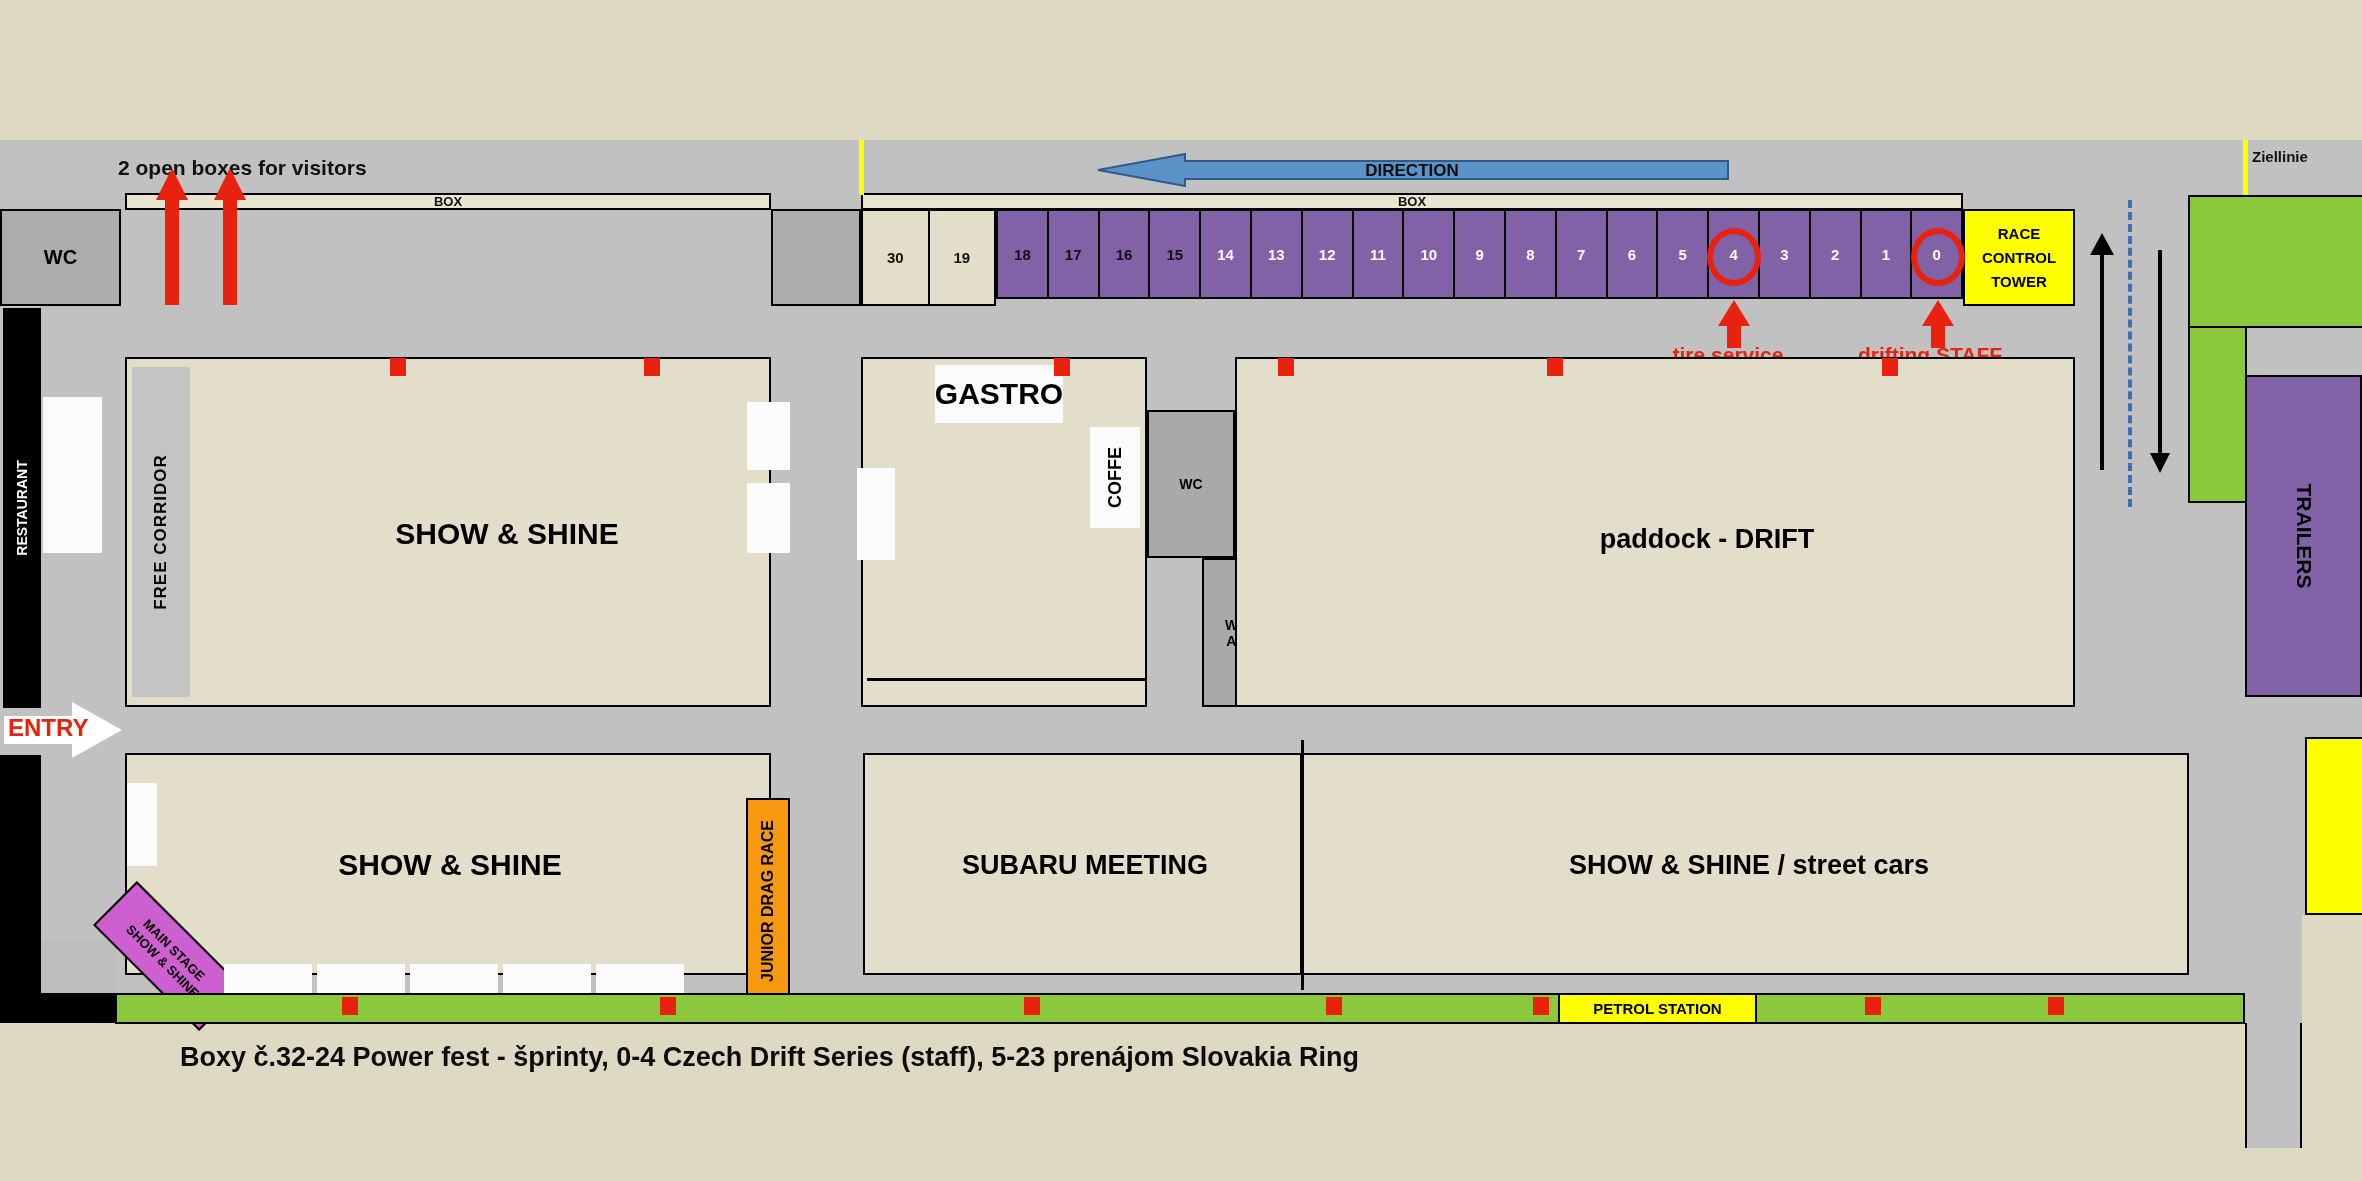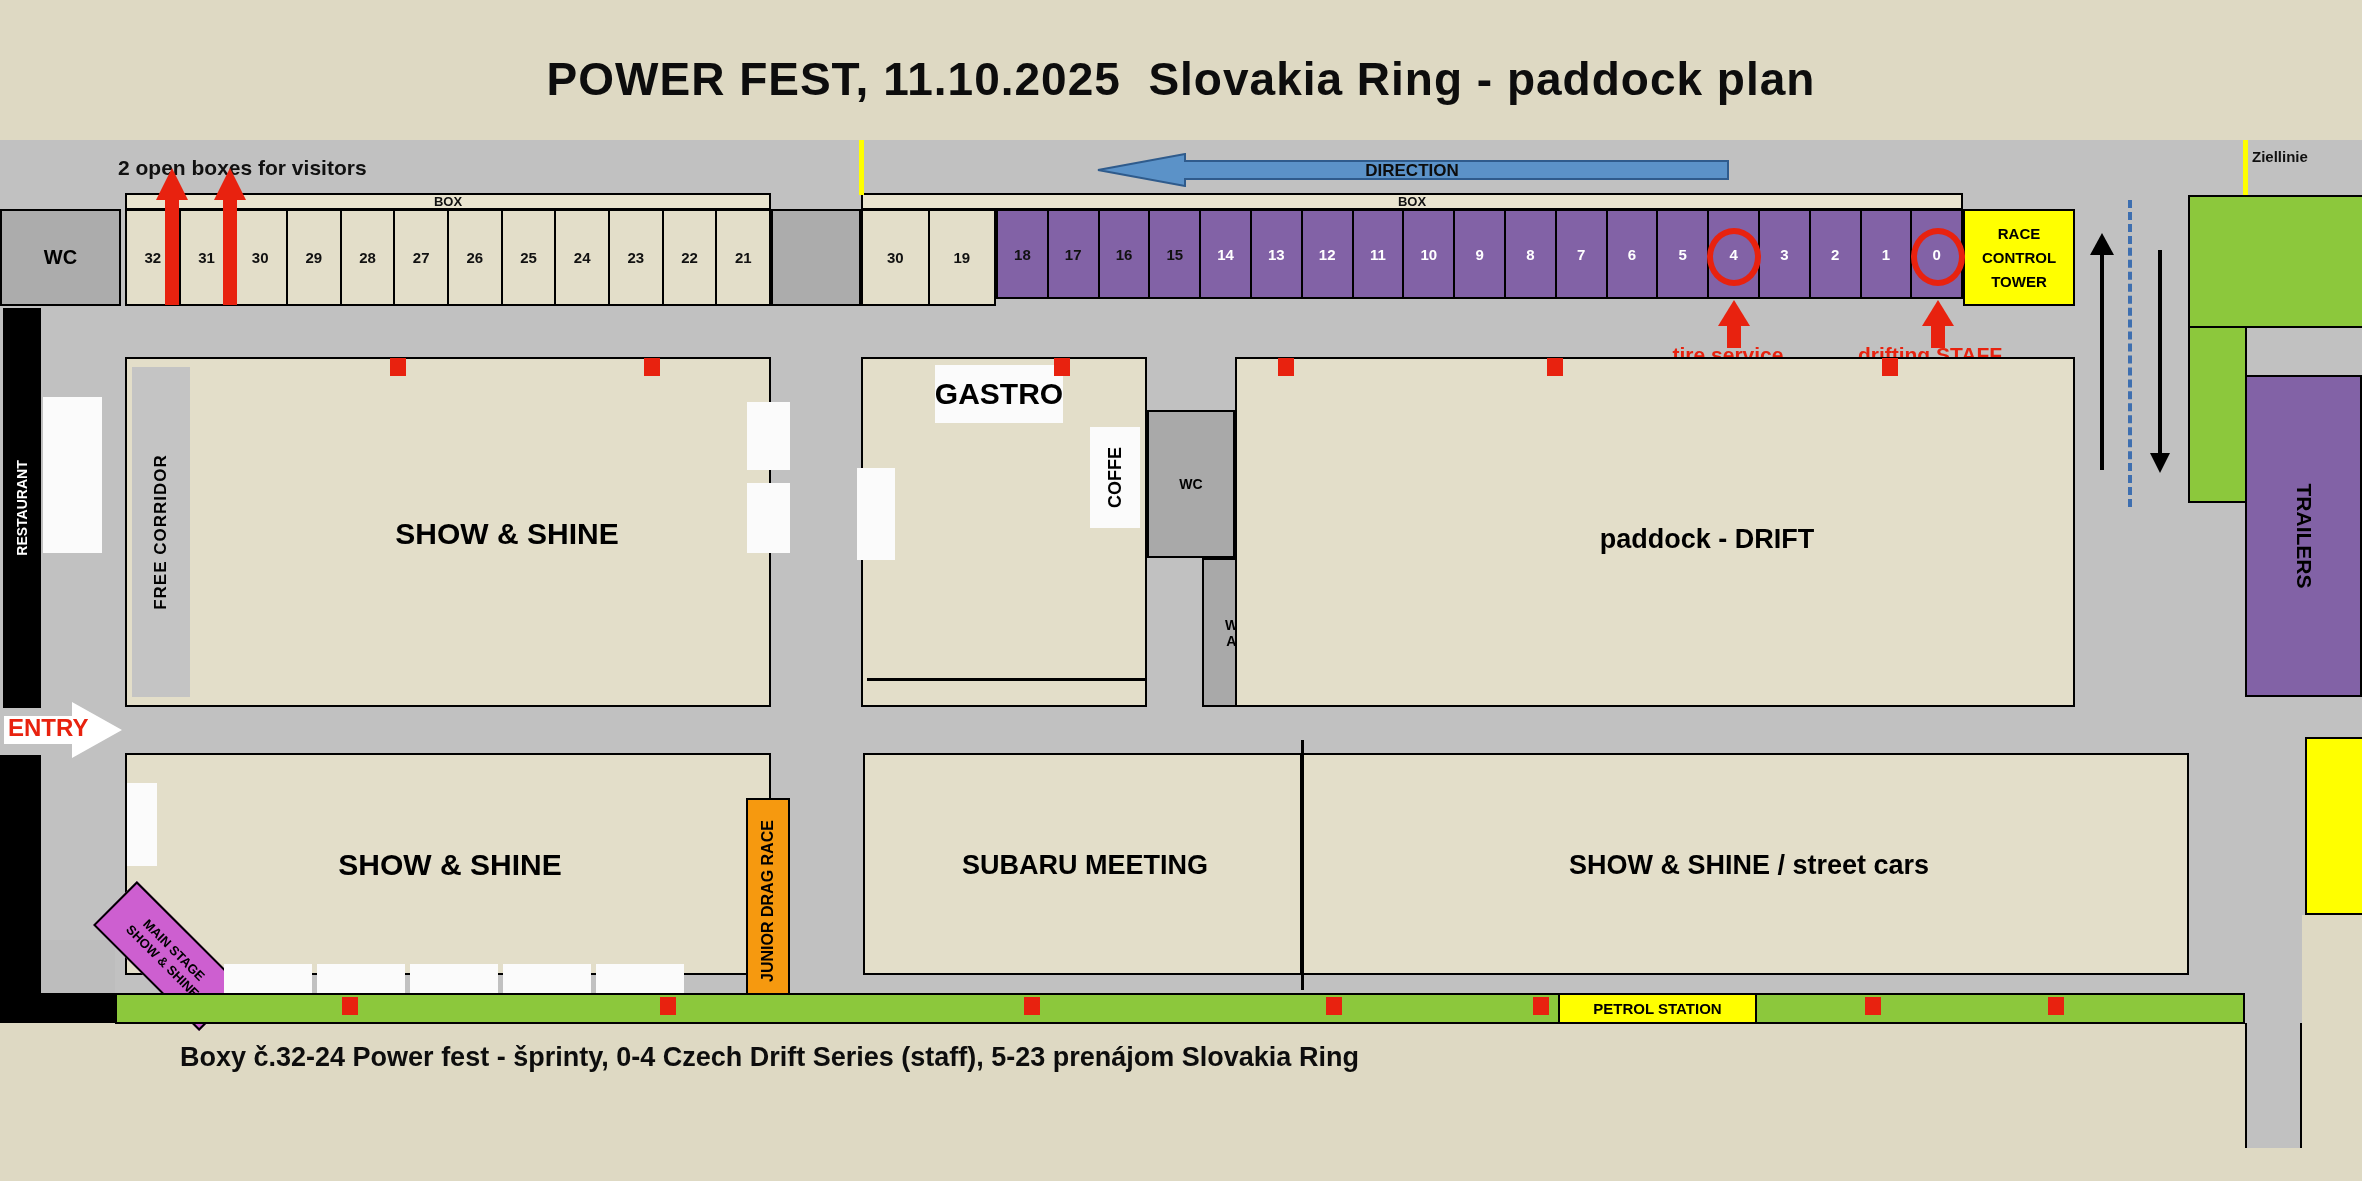--- a/index.html
+++ b/index.html
@@ -32,45 +32,30 @@
   .uparrow-shaft{position:absolute;width:14px;background:#E8220F;}
   .redlbl{position:absolute;color:#E8220F;font-weight:bold;font-size:21px;transform:translateX(-50%);white-space:nowrap;text-align:center;}
   .caption{position:absolute;left:180px;top:1042px;font-size:27px;font-weight:bold;color:#0d0d0d;white-space:pre;}
   svg text{font-family:"Liberation Sans",sans-serif;}
 </style>
 </head>
 <body>
 
 <div class="stage">
 
-  <div class="title">POWER FEST, 11.10.2025  Slovakia Ring - paddock plan</div>
 
   <div class="map">
 
     <div class="note" style="left:118px;top:16px;font-size:21px;">2 open boxes for visitors</div>
 
     <div class="strip" style="left:125px;top:53px;width:646px;height:17px;">BOX</div>
     <div class="strip" style="left:861px;top:53px;width:1102px;height:17px;">BOX</div>
 
     <div class="blk center" style="left:0;top:69px;width:121px;height:97px;background:#ACACAC;font-weight:bold;font-size:20px;">WC</div>
 
-    <div class="stalls" id="stallsLeft" style="left:125px;top:69px;width:646px;height:97px;">
-        <div class="stall" style="background: rgb(227, 222, 201); color: rgb(17, 17, 17);">32</div>
-        <div class="stall" style="background: rgb(227, 222, 201); color: rgb(17, 17, 17);">31</div>
-        <div class="stall" style="background: rgb(227, 222, 201); color: rgb(17, 17, 17);">30</div>
-        <div class="stall" style="background: rgb(227, 222, 201); color: rgb(17, 17, 17);">29</div>
-        <div class="stall" style="background: rgb(227, 222, 201); color: rgb(17, 17, 17);">28</div>
-        <div class="stall" style="background: rgb(227, 222, 201); color: rgb(17, 17, 17);">27</div>
-        <div class="stall" style="background: rgb(227, 222, 201); color: rgb(17, 17, 17);">26</div>
-        <div class="stall" style="background: rgb(227, 222, 201); color: rgb(17, 17, 17);">25</div>
-        <div class="stall" style="background: rgb(227, 222, 201); color: rgb(17, 17, 17);">24</div>
-        <div class="stall" style="background: rgb(227, 222, 201); color: rgb(17, 17, 17);">23</div>
-        <div class="stall" style="background: rgb(227, 222, 201); color: rgb(17, 17, 17);">22</div>
-        <div class="stall" style="background: rgb(227, 222, 201); color: rgb(17, 17, 17);">21</div>
-      </div>
 
     <div class="blk" style="left:771px;top:69px;width:90px;height:97px;background:#ACACAC;"></div>
 
     <div class="abs" style="left:859px;top:0;width:5px;height:55px;background:#FFFF00;"></div>
 
     <div class="stalls" id="stallsMid" style="left:861px;top:69px;width:135px;height:97px;">
         <div class="stall" style="background: rgb(227, 222, 201); color: rgb(17, 17, 17);">30</div>
         <div class="stall" style="background: rgb(227, 222, 201); color: rgb(17, 17, 17);">19</div>
       </div>
 

